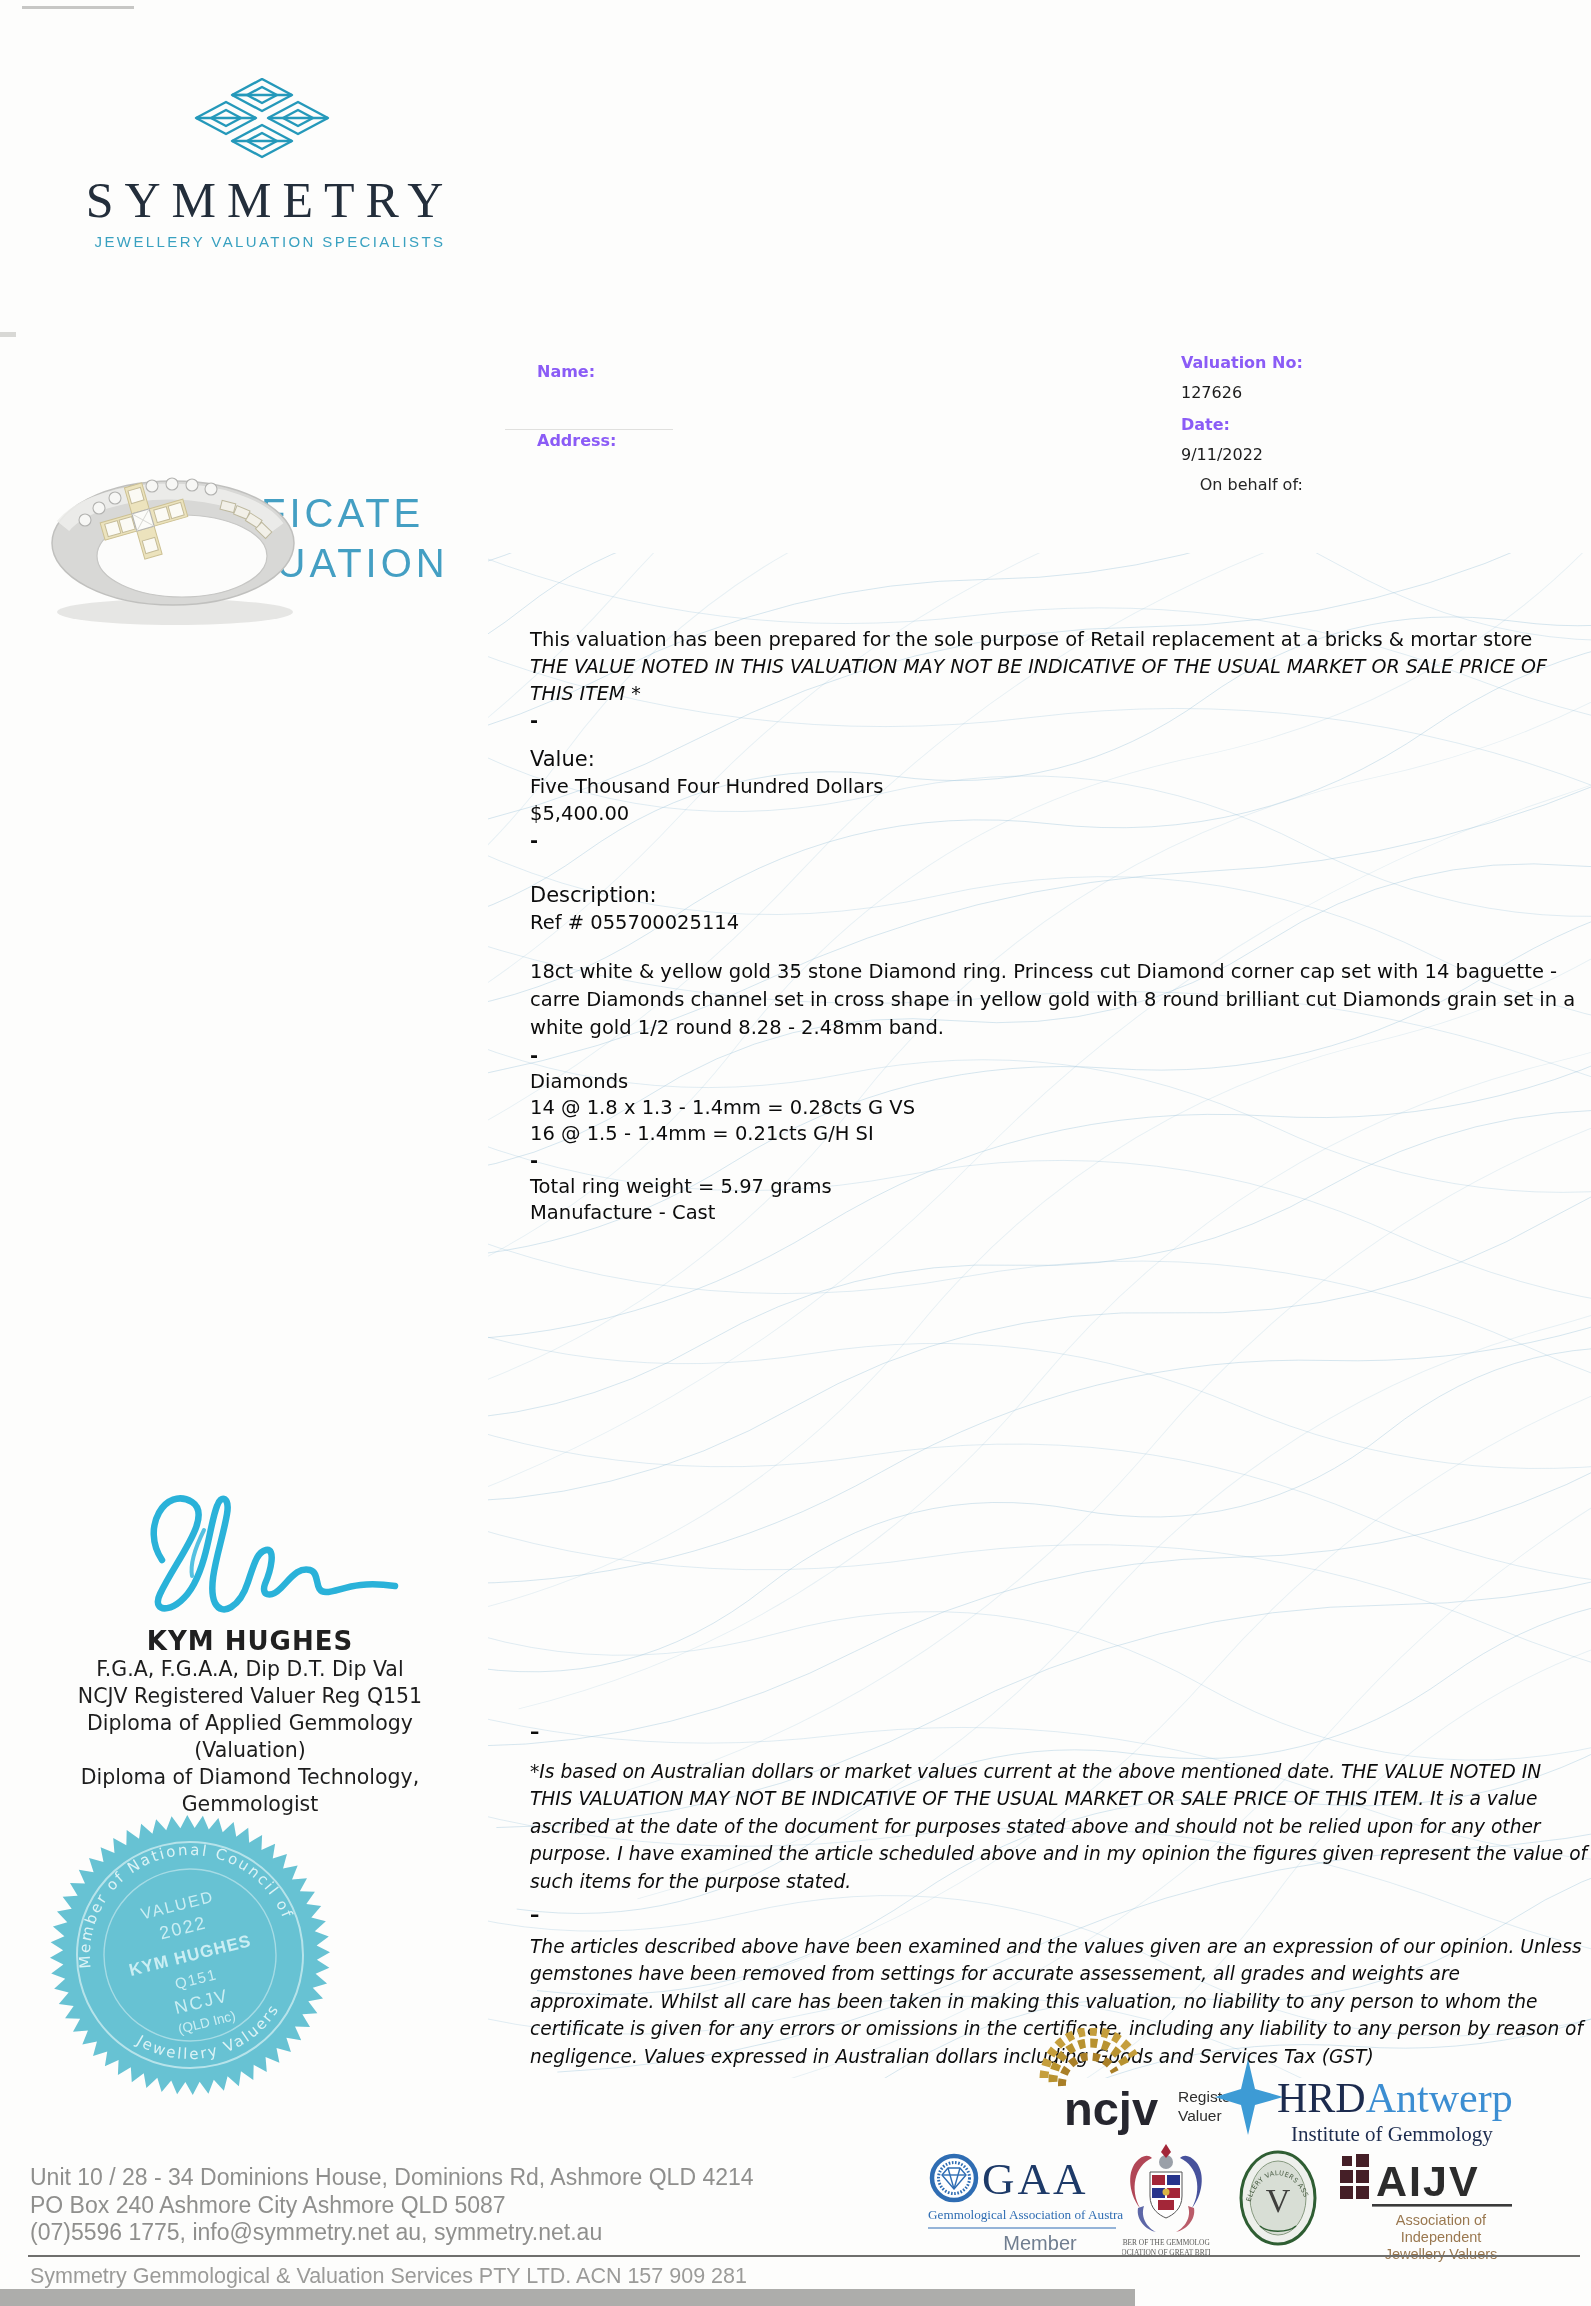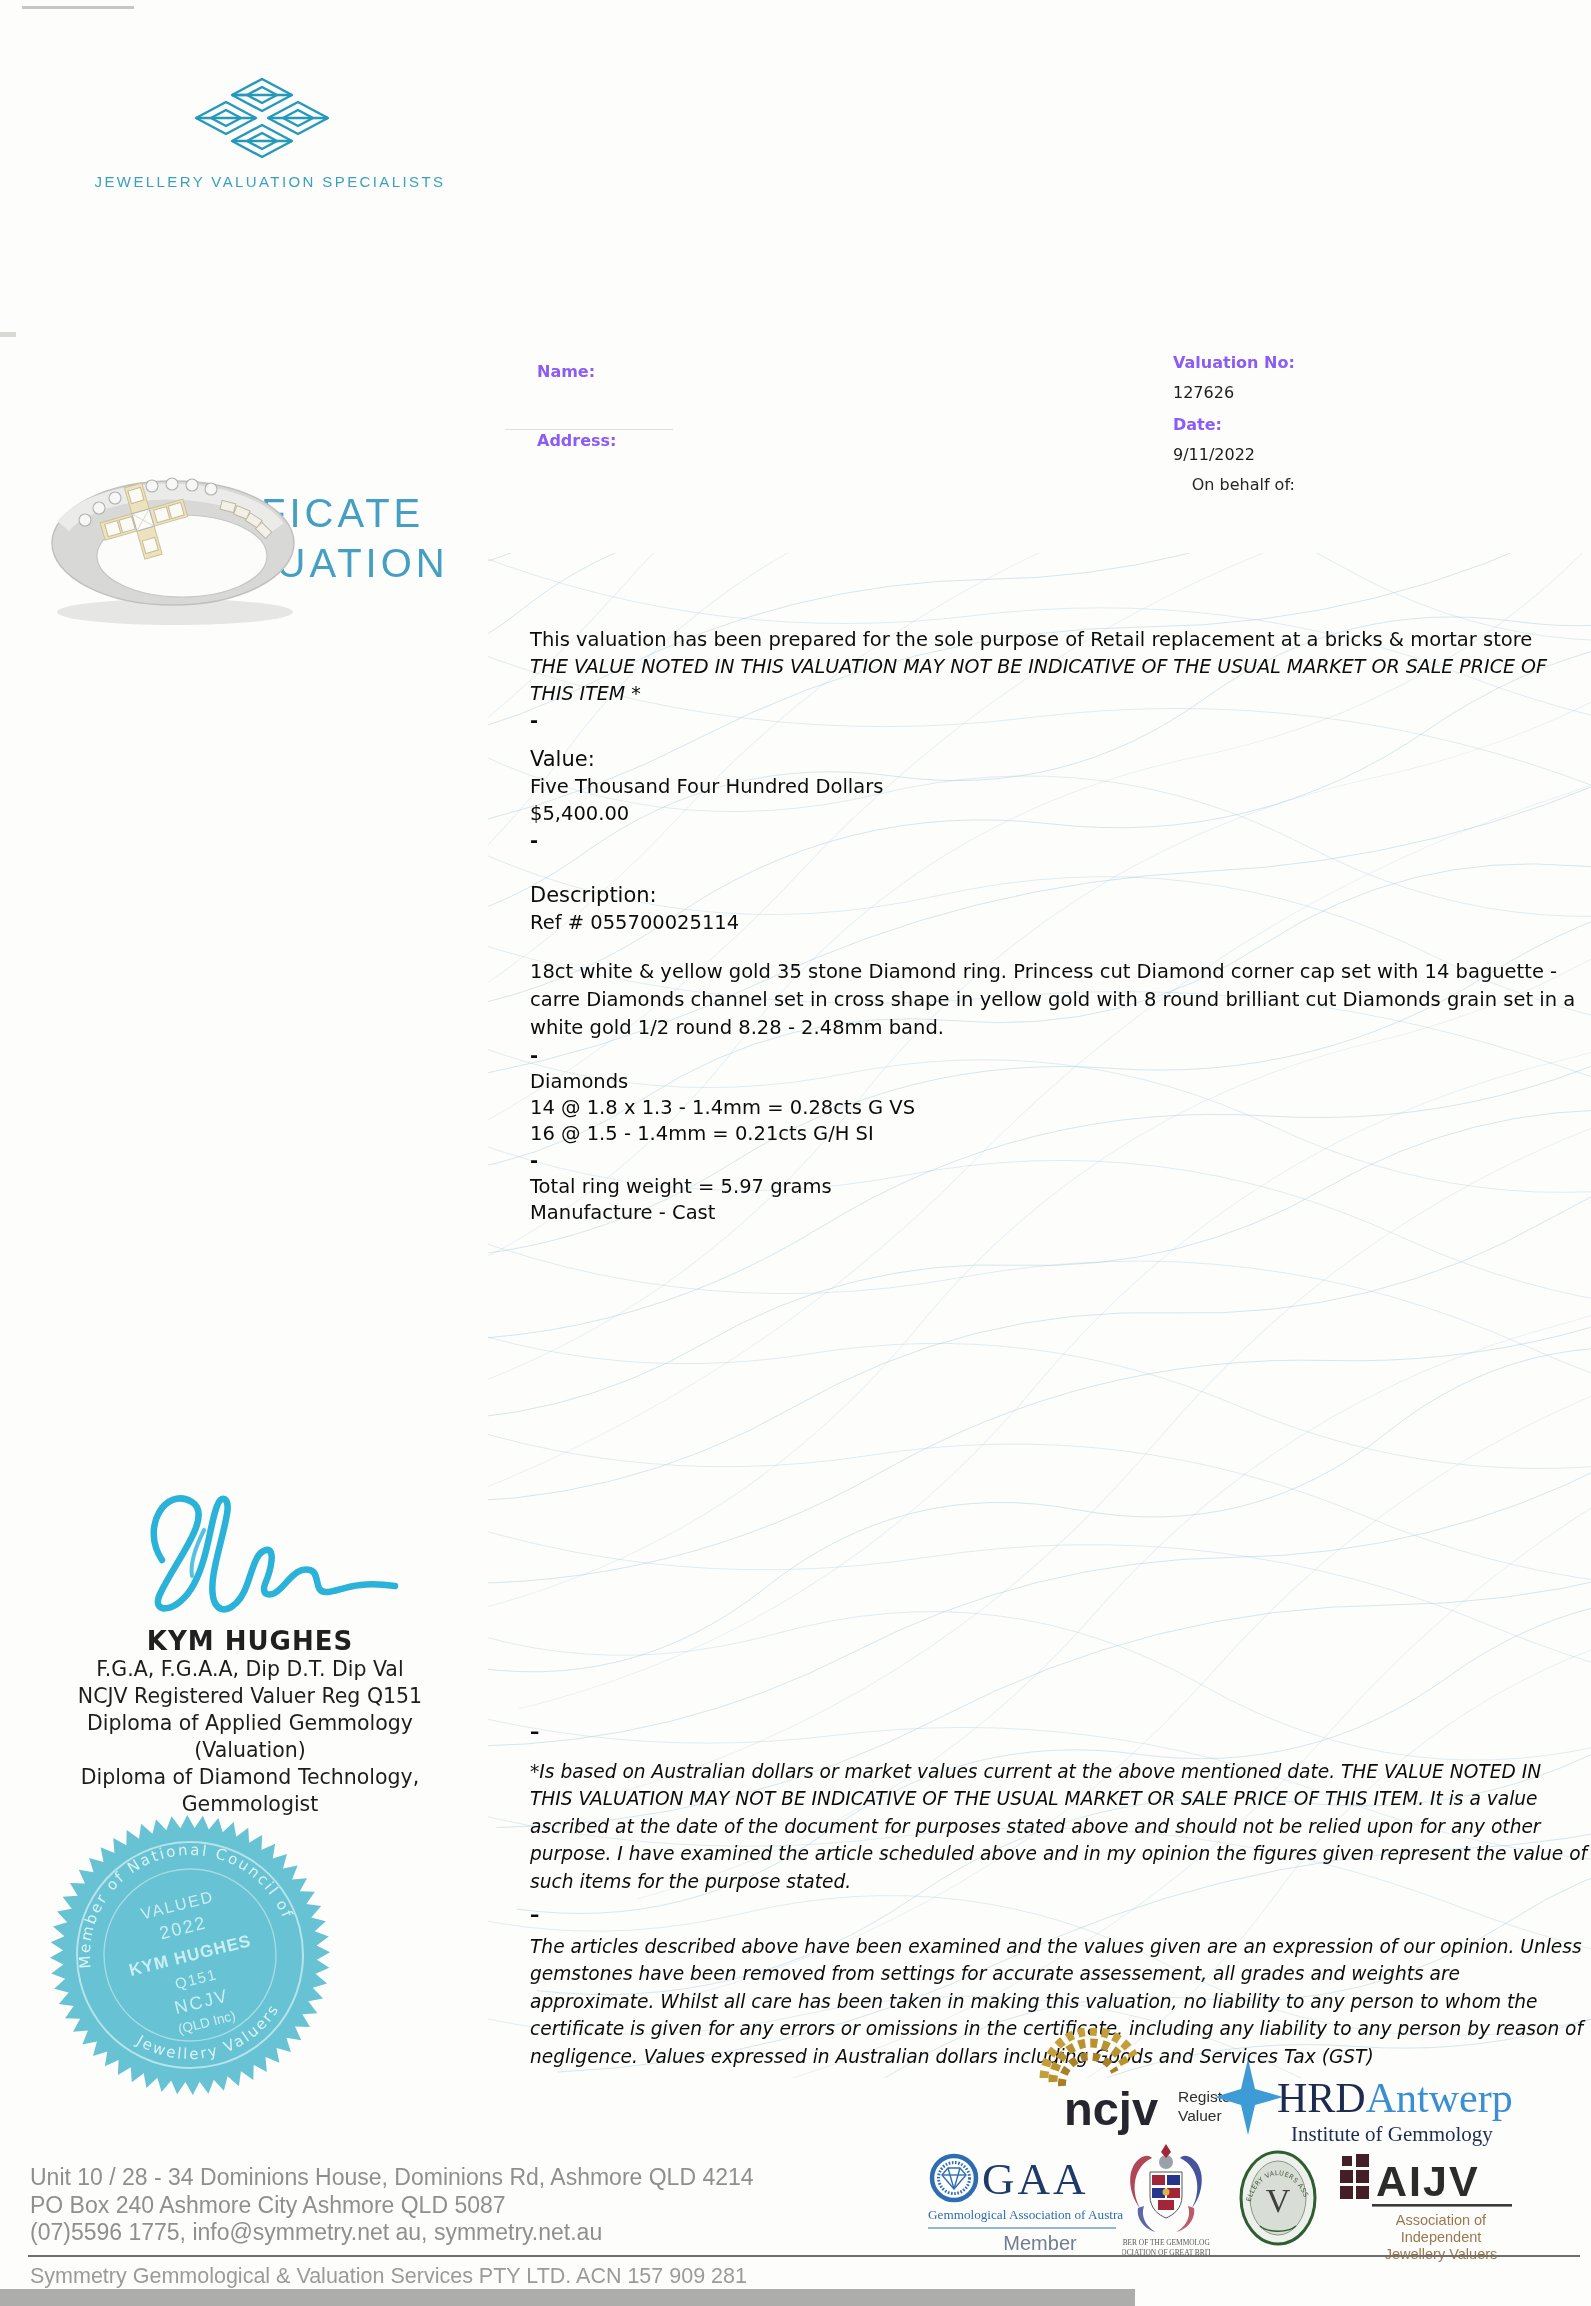--- a/index.html
+++ b/index.html
@@ -22,21 +22,21 @@
               font-size:40px;line-height:50px;letter-spacing:4px;z-index:2;}
   .cert-title .l2{word-spacing:16px;}
 
   
   .lbl{font-weight:bold;font-size:16px;color:#8b5cf6;}
   .val{font-size:16px;color:#1c1c1c;}
   .name-label{left:537px;top:362px;z-index:2;}
   .address-label{left:537px;top:431px;z-index:2;}
   .redact-line{left:505px;top:429px;width:168px;height:1px;background:#e0e0de;z-index:2;}
   .meta{left:1173px;top:353px;z-index:2;}
-  .meta div{margin:0;}
+  .meta div{margin:8px;}
   .meta .m1{margin-top:0;}
   .meta .m2{margin-top:11px;}
   .meta .m3{margin-top:13px;}
   .meta .m4{margin-top:11px;}
   .meta .m5{margin-top:11px;color:#252525;text-align:right;}
 
   
   .main-text{left:530px;top:626px;width:1050px;z-index:2;font-size:19.5px;color:#0c0c0c;}
   .main-text p{margin:0;line-height:27px;}
   .caps{font-style:italic;font-size:19px;}
@@ -170,20 +170,21 @@
             <polygon points="-15,0 0,-8 15,0 0,8"></polygon>
             <line x1="-30" y1="0" x2="30" y2="0"></line>
           </g>
         <g transform="translate(80,63)">
             <polygon points="-30,0 0,-16 30,0 0,16"></polygon>
             <polygon points="-15,0 0,-8 15,0 0,8"></polygon>
             <line x1="-30" y1="0" x2="30" y2="0"></line>
           </g>
       </g>
     </svg>
+    <div class="wordmark">SYMMETRY</div>
     <div class="tagline">JEWELLERY VALUATION SPECIALISTS</div>
   </div>
 
   <div class="abs cert-title">
     <div class="l1">CERTIFICATE</div>
     <div class="l2">OF VALUATION</div>
   </div>
 
   <svg class="abs" style="left:25px;top:440px;z-index:2;" width="280" height="195" viewBox="0 0 280 195">
     <ellipse cx="150" cy="172" rx="118" ry="13" fill="#e6e6e4"></ellipse>

